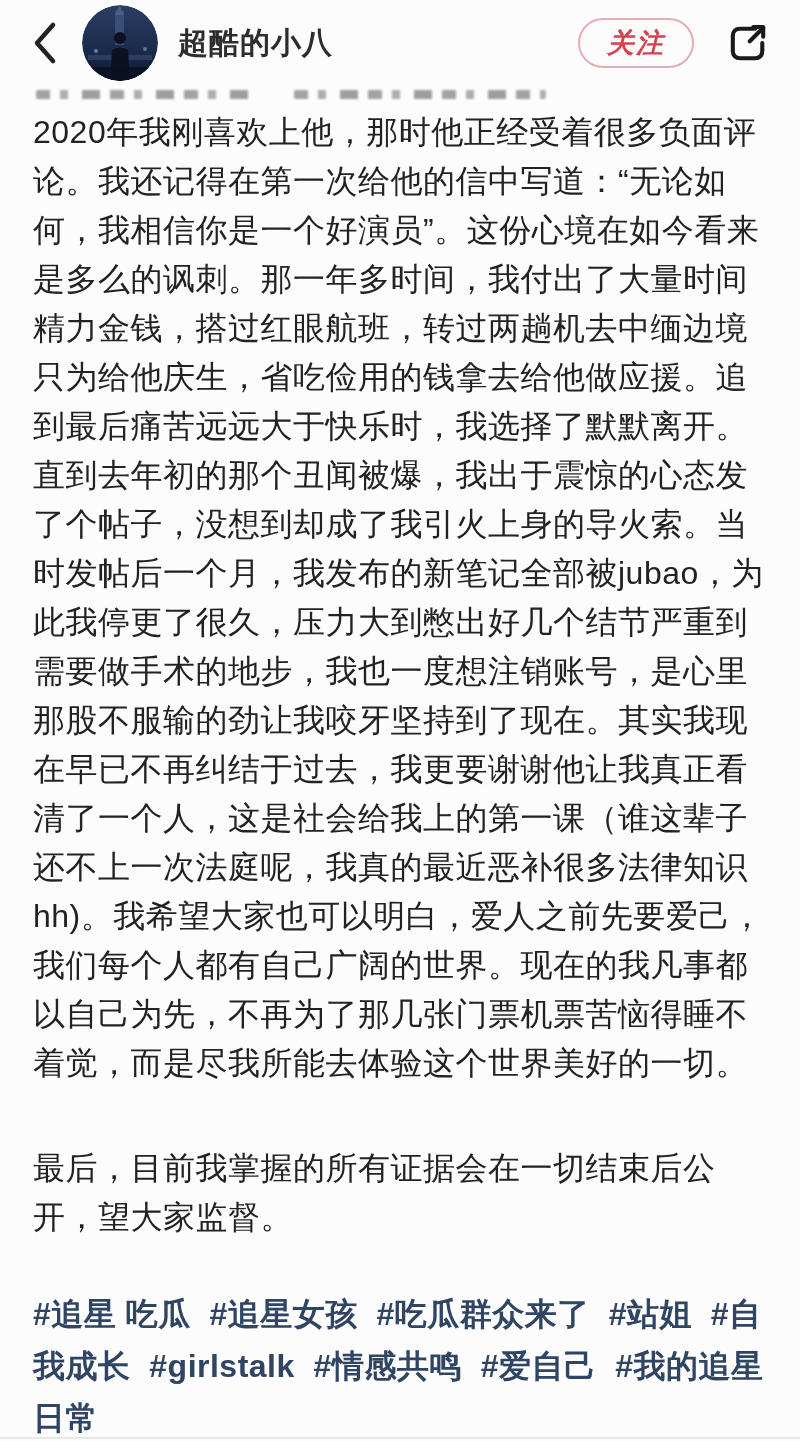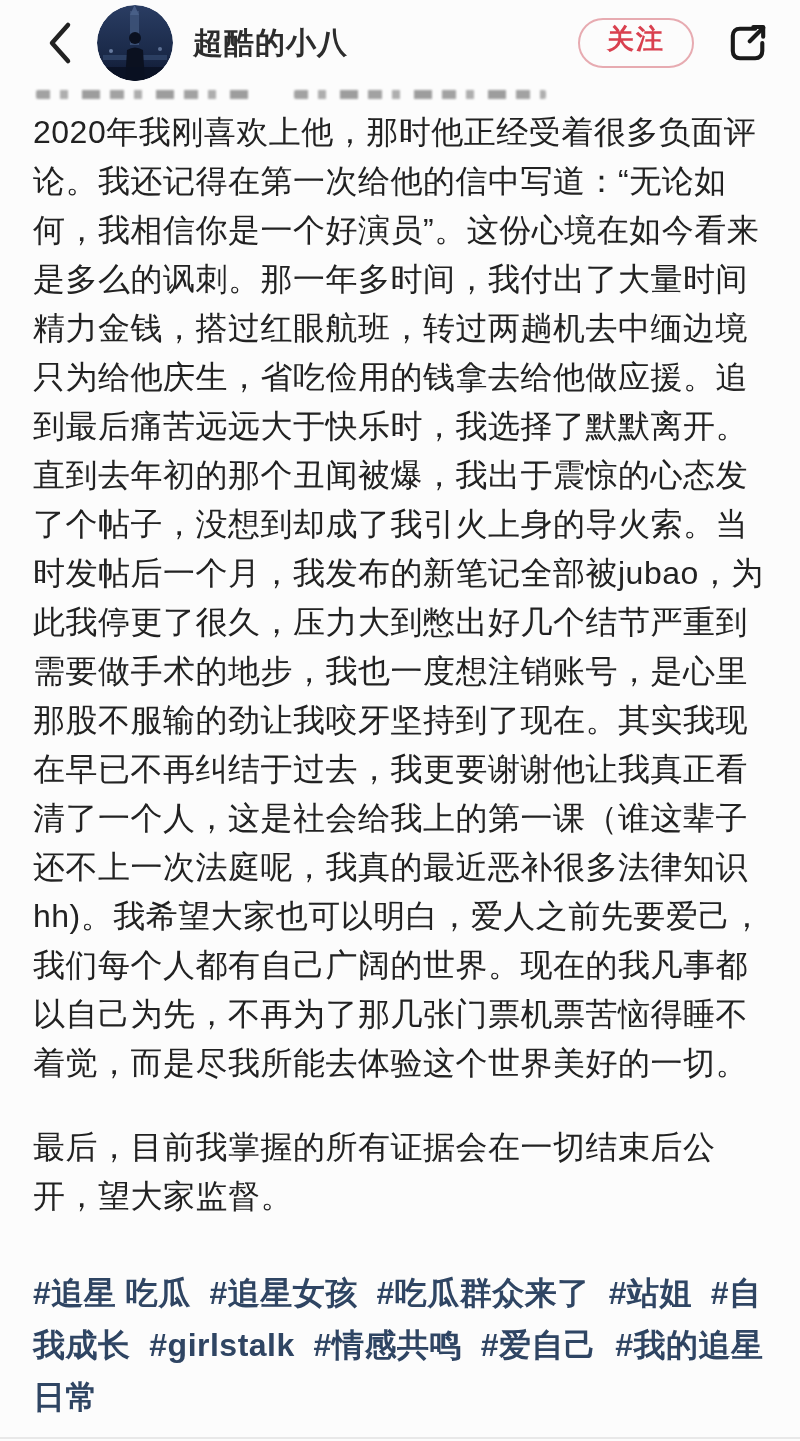--- a/index.html
+++ b/index.html
@@ -15,21 +15,21 @@
     font-family: "Liberation Sans", "DejaVu Sans", sans-serif;
     overflow: hidden;
   }
 
   
   .topbar {
     position: relative;
     display: flex;
     align-items: center;
     height: 86px;
-    padding: 0 26px 0 45px;
+    padding: 0 26px 0 30px;
   }
   .back-btn {
     width: 36px;
     height: 52px;
     display: flex;
     align-items: center;
     justify-content: flex-start;
     cursor: pointer;
   }
   .avatar {
@@ -56,23 +56,24 @@
     height: 50px;
     border: 2px solid #e7abb1;
     border-radius: 26px;
     background: transparent;
     color: #d9404f;
     font-family: inherit;
     font-size: 27px;
     font-weight: 600;
     letter-spacing: 2px;
     display: flex;
-    align-items: flex-start;
+    align-items: center;
     justify-content: center;
     cursor: pointer;
+    font-style: italic;
   }
   .share-btn {
     margin-left: 28px;
     width: 52px;
     height: 52px;
     display: flex;
     align-items: center;
     justify-content: center;
     cursor: pointer;
   }
@@ -105,21 +106,21 @@
   .content { padding: 22px 33px 0 33px; }
   .para {
     margin: 0;
     font-size: 32px;
     line-height: 49px;
     color: #222222;
     font-weight: 400;
     letter-spacing: 0.5px;
     word-break: break-word;
   }
-  .para-2 { margin-top: 35px; }
+  .para-2 { margin-top: 56px; }
   .tags {
     margin: 46px 0 0 0;
     font-size: 32px;
     line-height: 52px;
     color: #2f4563;
     font-weight: 600;
     letter-spacing: 0.5px;
     white-space: pre-wrap;
     word-break: break-word;
     cursor: pointer;

